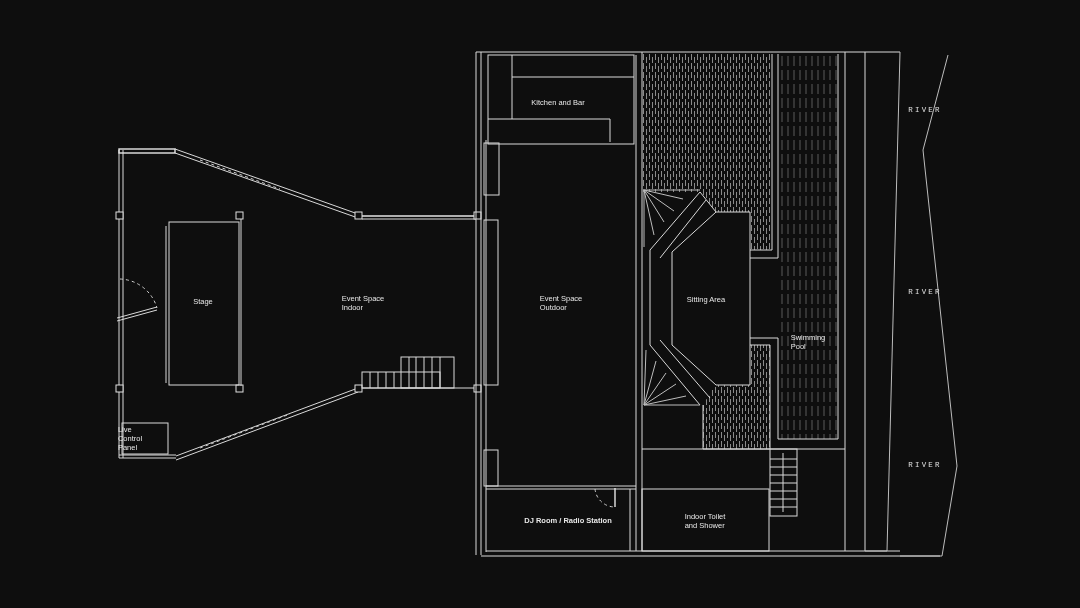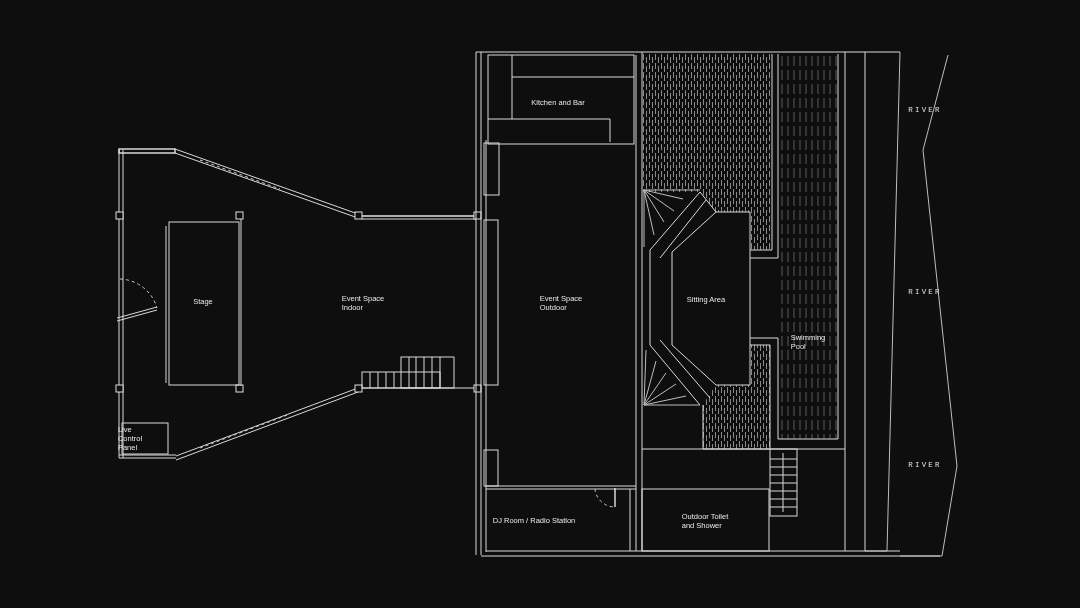--- a/index.html
+++ b/index.html
@@ -170,22 +170,22 @@
 
 <div class="lbl" style="left:203px;top:301px;">Stage</div>
 <div class="lbl" style="left:363px;top:303px;">Event Space
 Indoor</div>
 <div class="lbl" style="left:130px;top:438px;">Live
 Control
 Panel</div>
 <div class="lbl" style="left:558px;top:102px;">Kitchen and Bar</div>
 <div class="lbl" style="left:561px;top:303px;">Event Space
 Outdoor</div>
-<div class="lbl" style="left:534px;top:520px;">DJ Room / Radio Station</div>
+<div class="lbl" style="left:568px;top:520px;font-weight:bold;">DJ Room / Radio Station</div>
 <div class="lbl" style="left:706px;top:299px;">Sitting Area</div>
 <div class="lbl" style="left:808px;top:298px;margin-top:44px;">Swimming
 Pool</div>
-<div class="lbl" style="left:705px;top:521px;">Outdoor Toilet
+<div class="lbl" style="left:705px;top:521px;">Indoor Toilet
 and Shower</div>
 
 <div class="river" style="left:925px;top:110px;">RIVER</div>
 <div class="river" style="left:925px;top:292px;">RIVER</div>
 <div class="river" style="left:925px;top:465px;">RIVER</div>
 
 </body></html>

